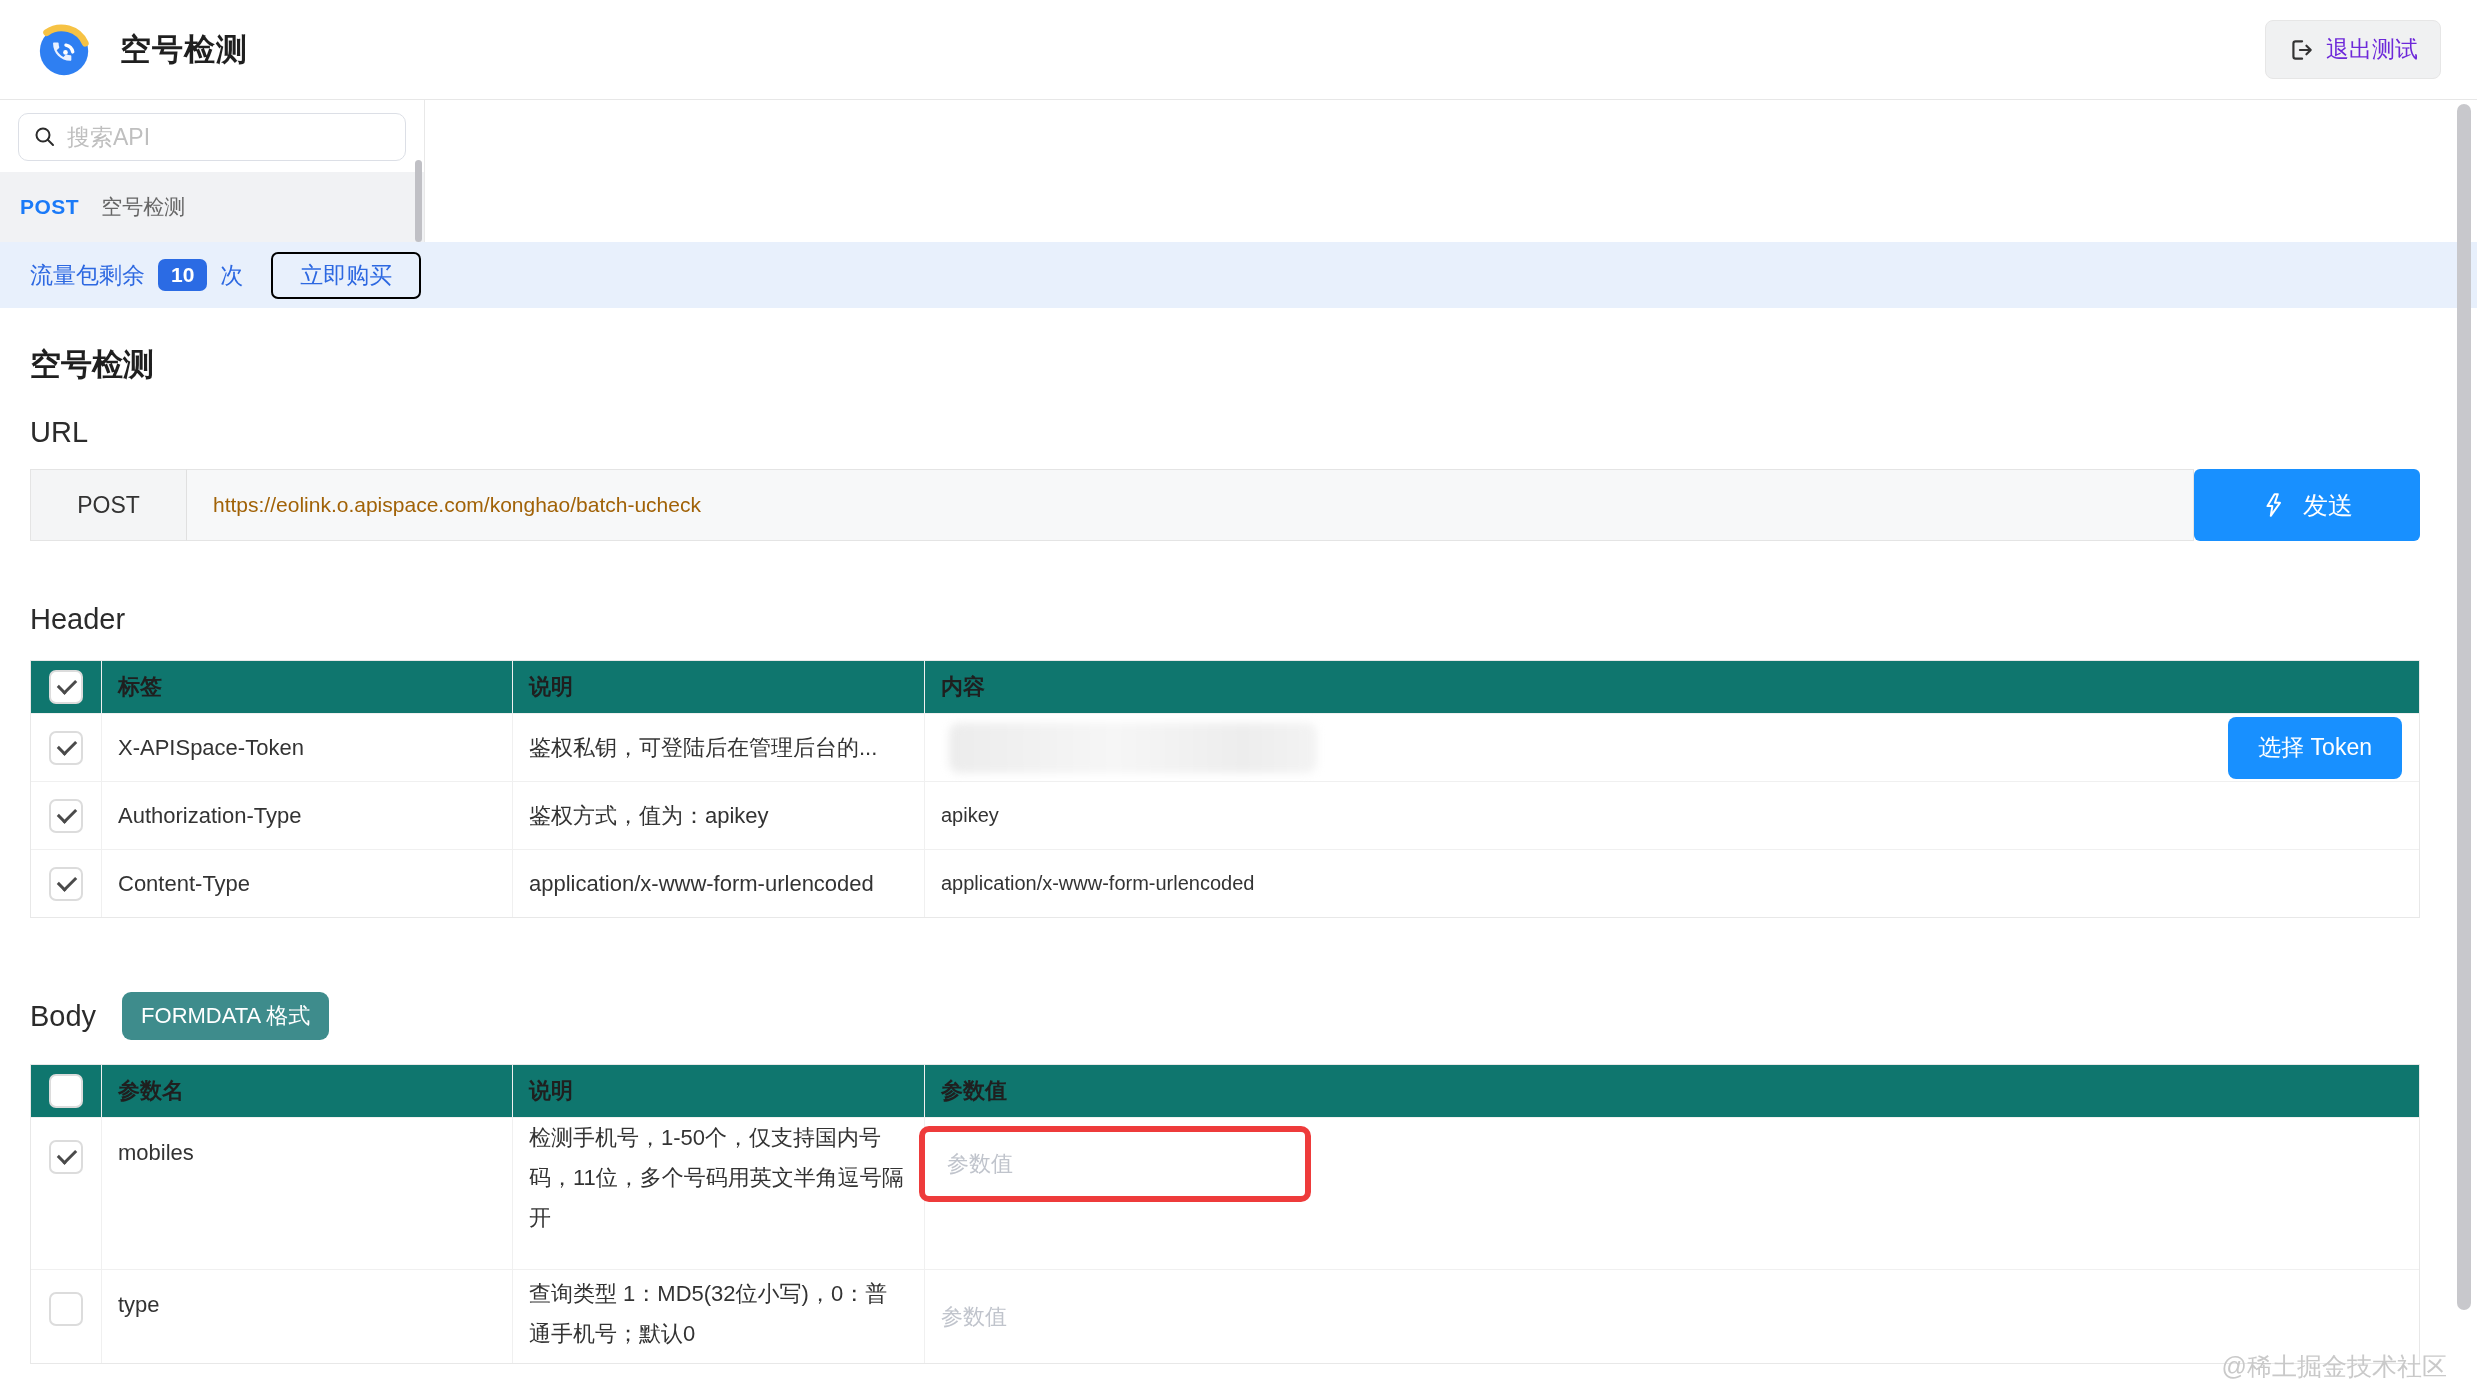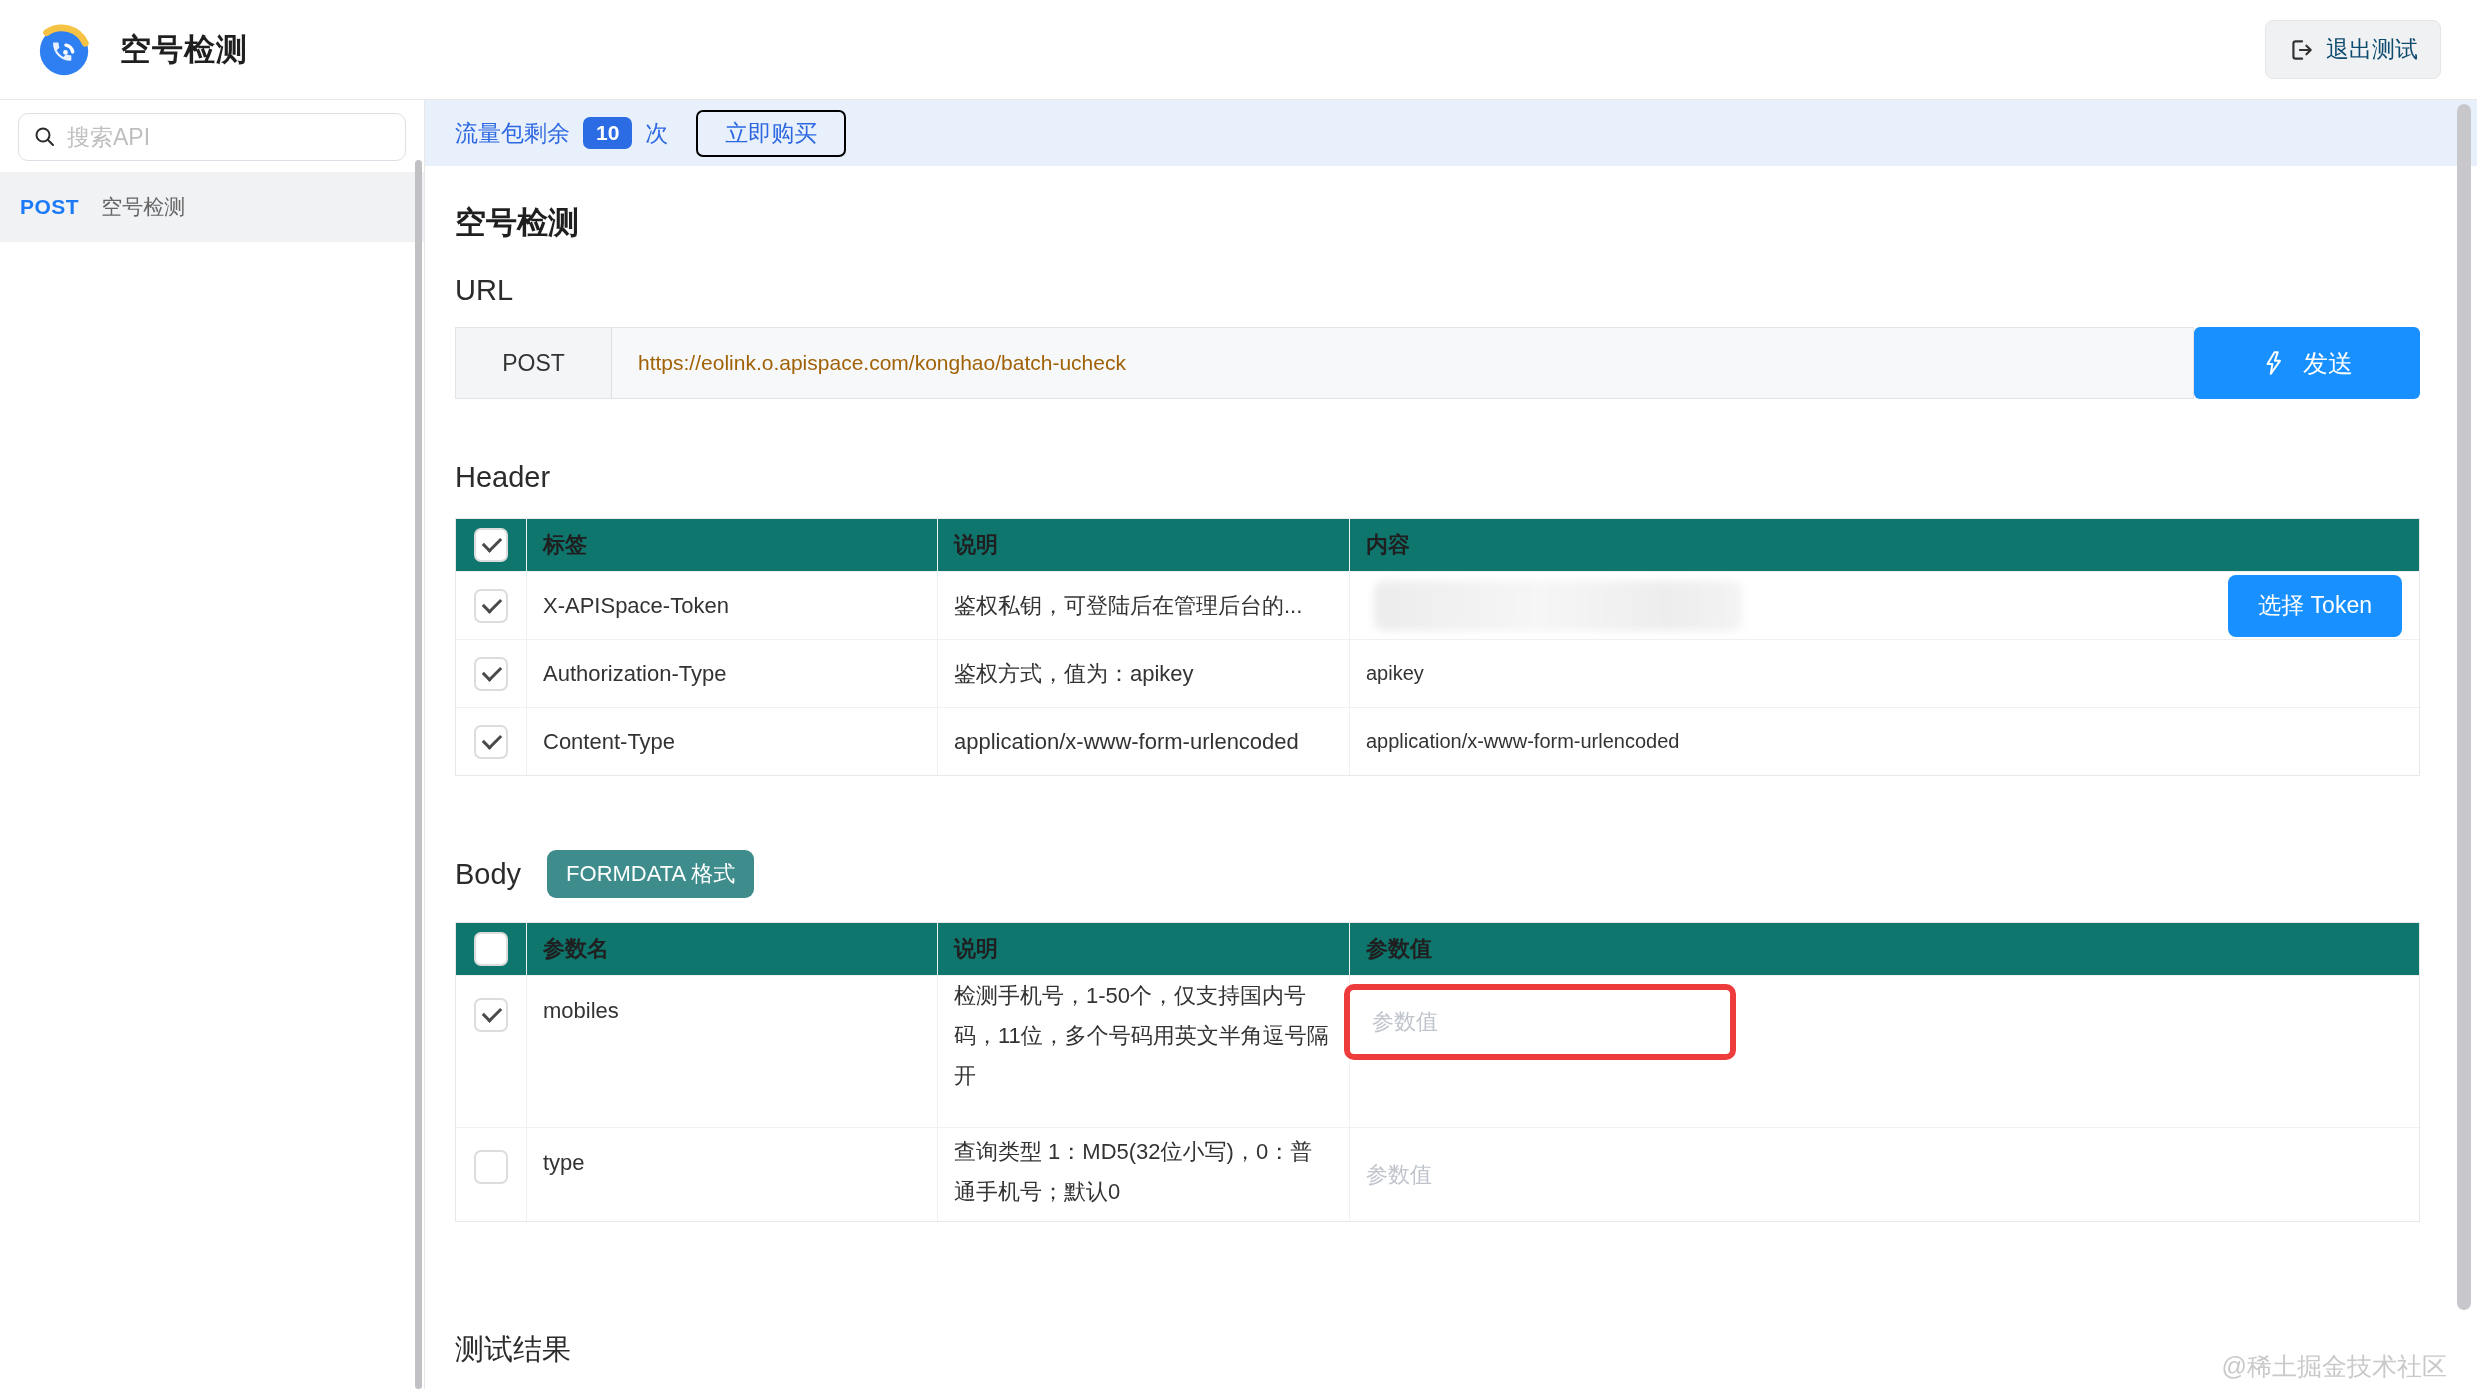--- a/index.html
+++ b/index.html
@@ -6,24 +6,24 @@
   html,body { width:2477px; height:1389px; overflow:hidden; background:#fff;
     font-family:"Liberation Sans","DejaVu Sans",sans-serif; color:#333; }
 
   
   .app-header { height:100px; display:flex; align-items:center; padding:0 36px;
     border-bottom:1px solid #E7E7E7; background:#fff; }
   .logo { width:58px; height:58px; margin-right:26px; flex:0 0 auto; }
   .app-title { font-size:31px; font-weight:700; color:#1F1F1F; letter-spacing:1px; }
   .exit-btn { margin-left:auto; display:flex; align-items:center; gap:12px;
     background:#F0F1F2; border:1px solid #E6E6E6; border-radius:8px;
-    padding:13px 22px; font-size:23px; color:#0c4a6e; cursor:pointer; }
-
-  
-  .layout { display:flex; height:1289px; position:relative; }
+    padding:13px 22px; font-size:23px; color:#6d28d9; cursor:pointer; }
+
+  
+  .layout { display:flex; height:1289px; position:relative;flex-direction:column; }
 
   
   .sidebar { width:425px; flex:0 0 auto; background:#fff; border-right:1px solid #E8E8E8; position:relative; }
   .search-box { margin:13px 18px 0 18px; height:48px; border:1px solid #DCDFE6; border-radius:10px;
     display:flex; align-items:center; padding:0 14px; gap:10px; background:#fff; }
   .search-box input { border:none; outline:none; flex:1; font-size:23px; color:#333;
     font-family:inherit; background:transparent; }
   .search-box input::placeholder { color:#BFBFBF; }
   .api-item { margin-top:11px; height:70px; display:flex; align-items:center; gap:22px;
     padding:0 20px; background:#F1F2F4; cursor:pointer; }

